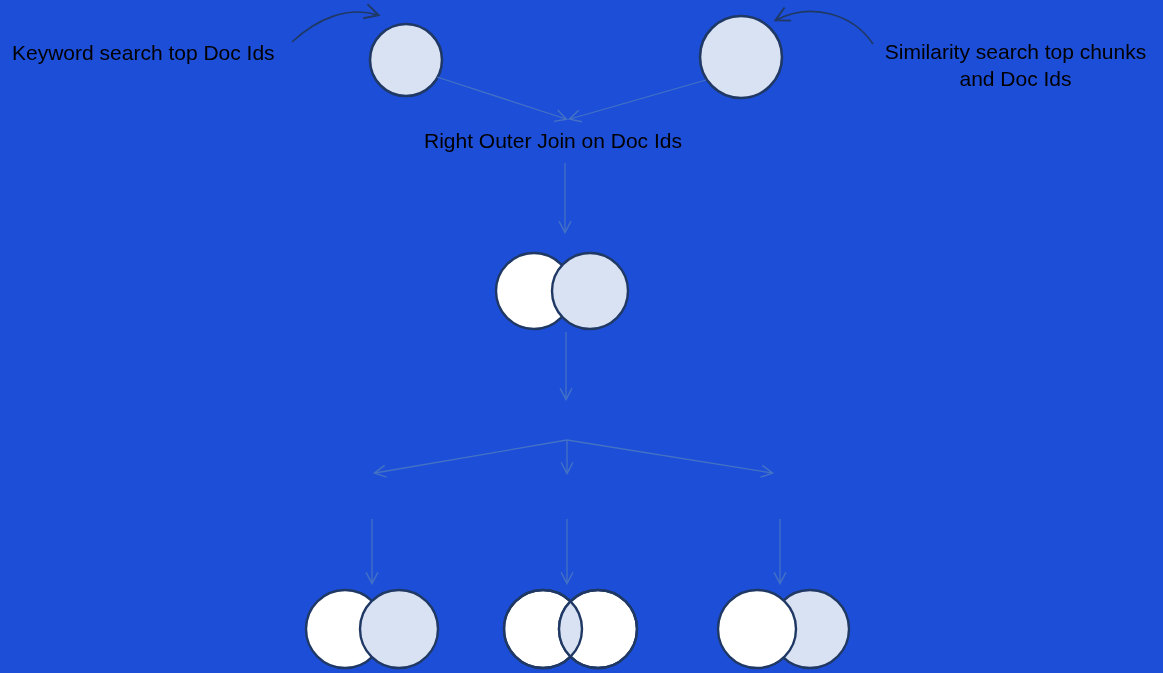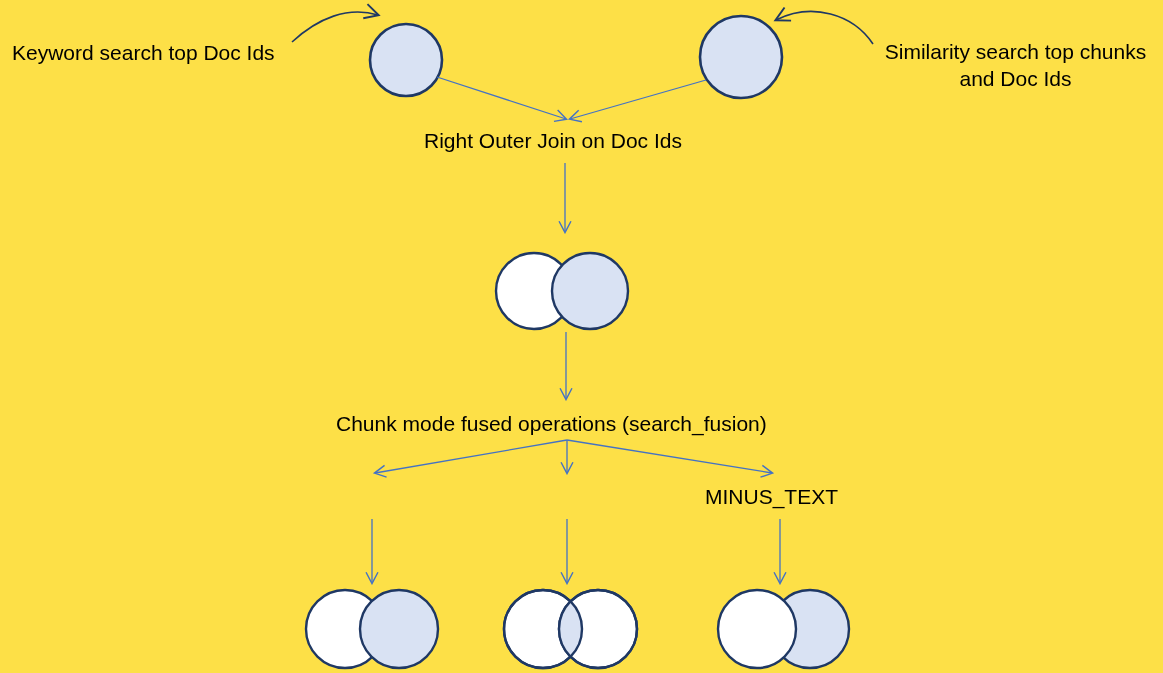--- a/index.html
+++ b/index.html
@@ -7,21 +7,21 @@
     padding: 0;
     background: #ffffff;
   }
   body {
     font-family: "Liberation Sans", sans-serif;
   }
   #canvas {
     position: relative;
     width: 1163px;
     height: 673px;
-    background: #fde047;
+    background: #1d4ed8;
     overflow: hidden;
   }
   #diagram-svg {
     position: absolute;
     left: 0;
     top: 0;
     width: 1163px;
     height: 673px;
   }
   .lbl {
@@ -125,19 +125,17 @@
       <circle cx="757" cy="629" r="39" fill="#FFFFFF" stroke="#1F3864" stroke-width="2.4"></circle>
     </g>
   </svg>
 
   <div class="lbl" id="label-keyword-search">Keyword search top Doc Ids</div>
 
   <div class="lbl lbl-center" id="label-similarity-search">Similarity search top chunks and Doc Ids</div>
 
   <div class="lbl" id="label-right-outer-join">Right Outer Join on Doc Ids</div>
 
-  <div class="lbl" id="label-chunk-fused">Chunk mode fused operations (search_fusion)</div>
 
 
 
-  <div class="lbl" id="label-minus-text">MINUS_TEXT</div>
 
 </div>
 
 </body></html>

